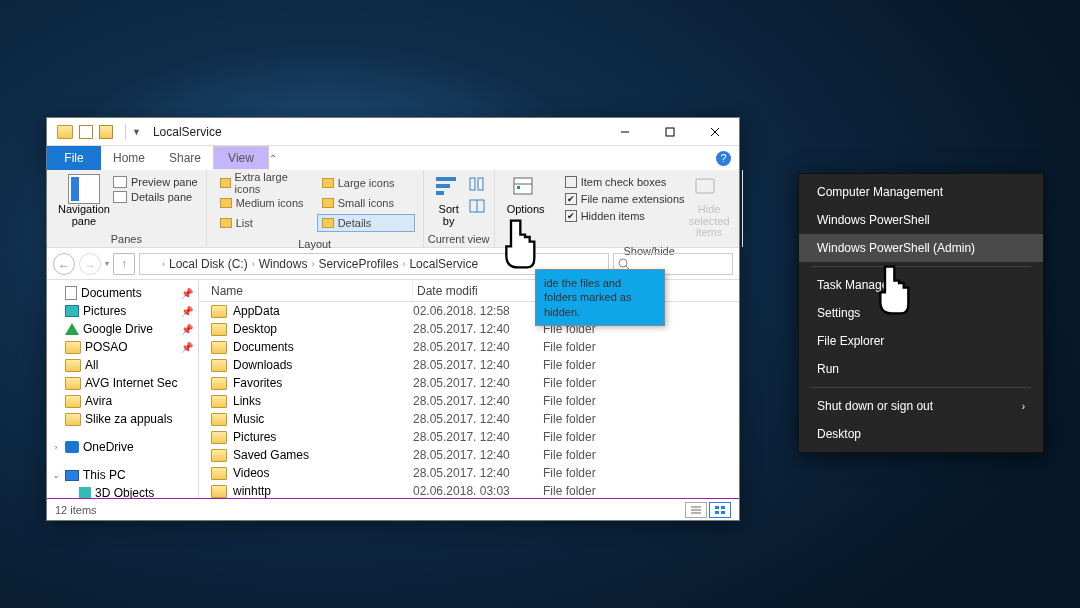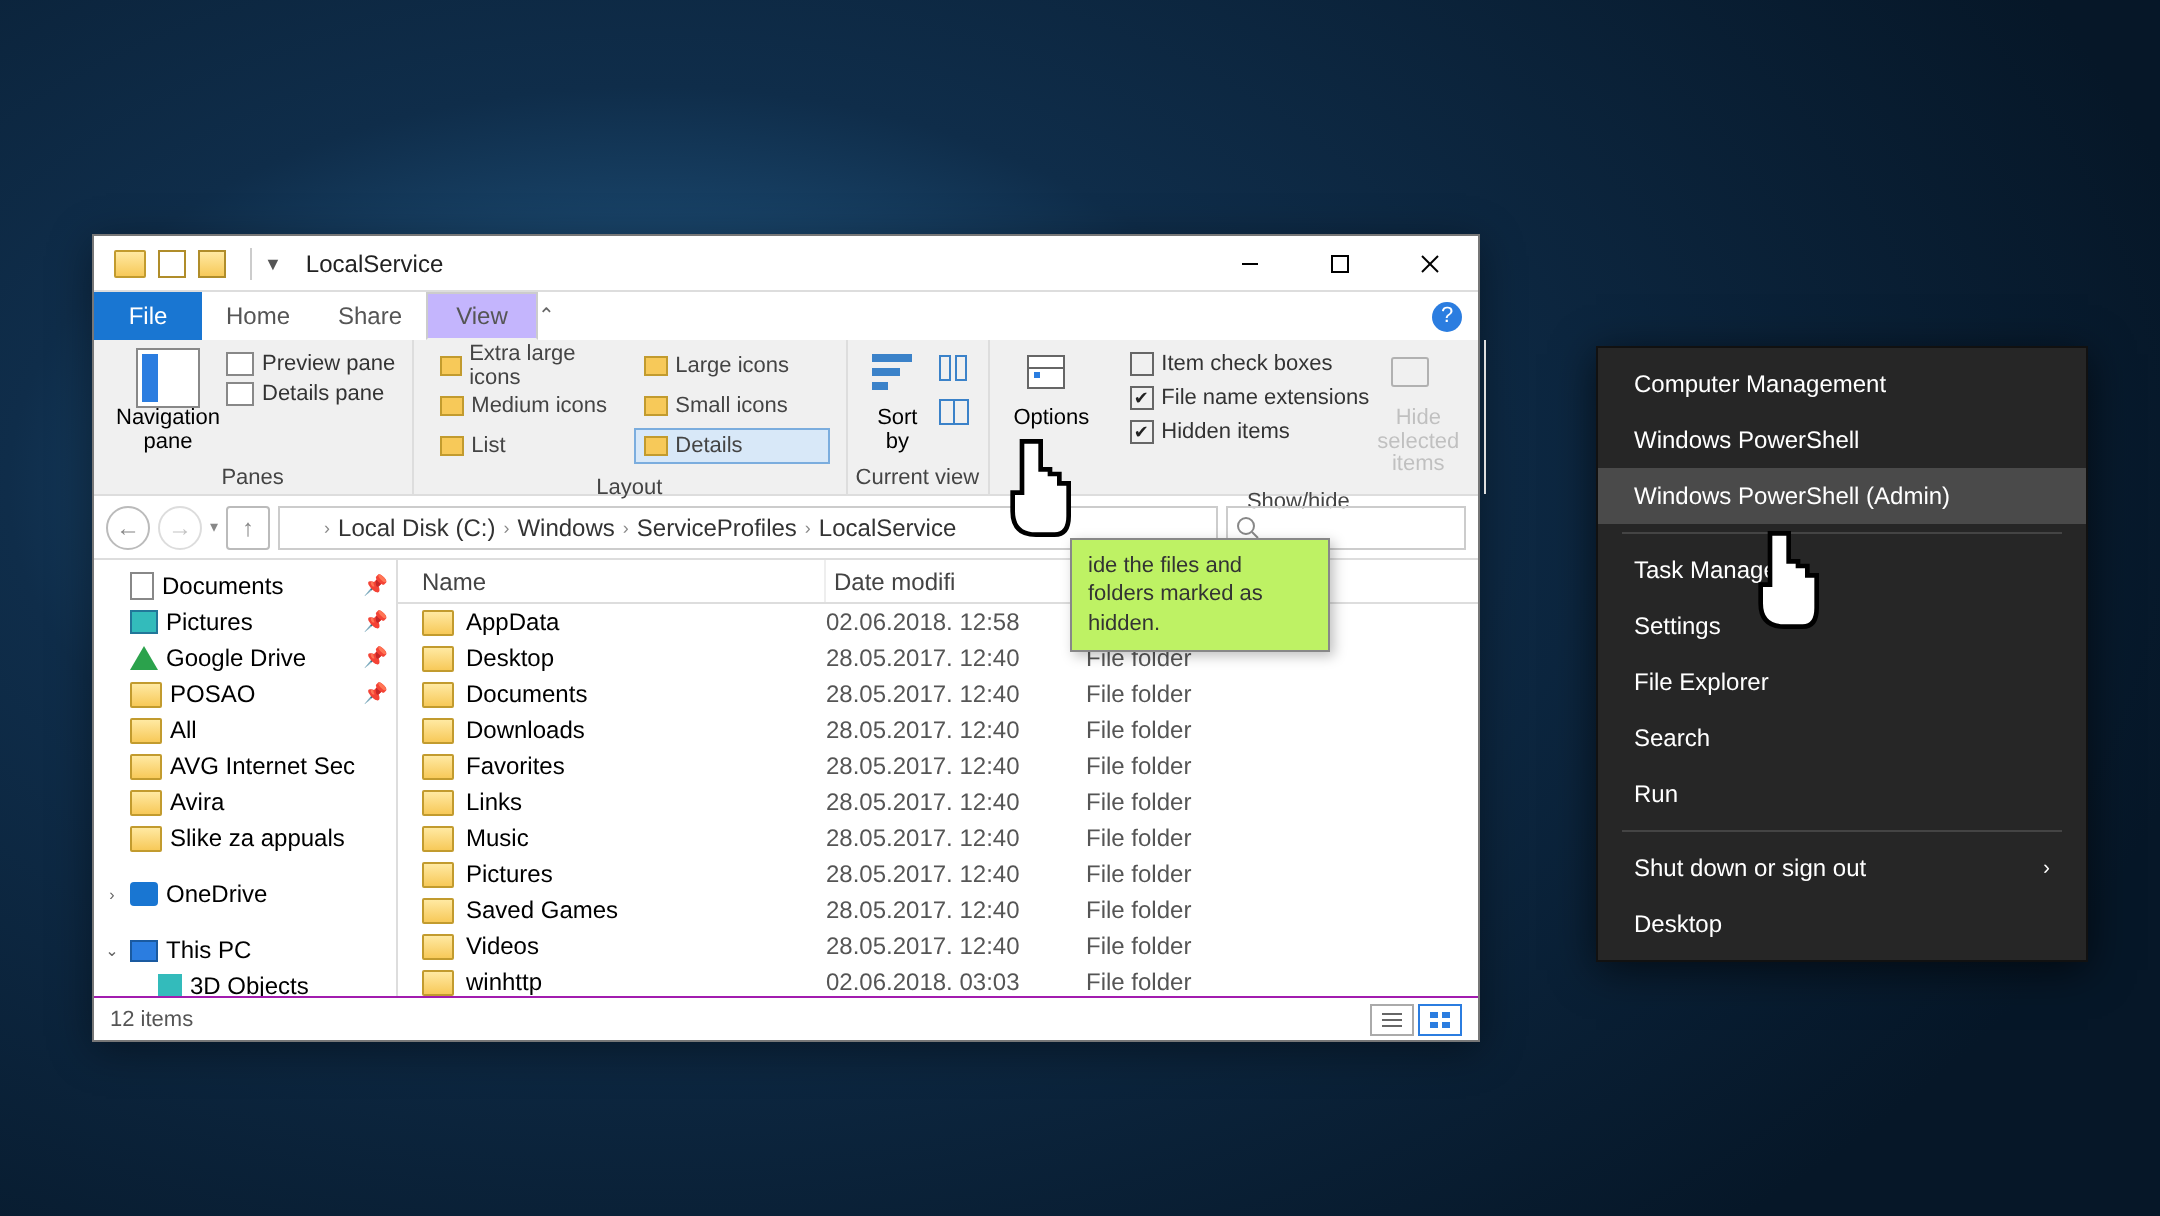--- a/index.html
+++ b/index.html
@@ -61,21 +61,21 @@
 .rows .row { display:flex; height:18px; align-items:center; }
 .rows .row .n { width:214px; display:flex; align-items:center; gap:6px; padding-left:12px; }
 .rows .row .d { width:130px; color:#555; }
 .rows .row .t { width:120px; color:#555; }
 
 .statusbar { height:22px; border-top:1px solid #a21caf; display:flex; align-items:center; padding:0 8px; font-size:11px; color:#555; }
 
 .folder-ico { width:16px; height:13px; background:linear-gradient(#ffe9a2,#f7c959); border:1px solid #c29b2e; border-radius:1px; }
 .ico-sq { width:14px; height:14px; background:#f7c959; border:1px solid #c29b2e; }
 
-.tooltip { position:absolute; left:535px; top:269px; background:#bef264; border:1px solid #888; padding:6px 8px; font-size:11px; color:#333; line-height:1.3; width:130px; box-shadow:2px 2px 6px rgba(0,0,0,0.25); z-index:5; }
+.tooltip { position:absolute; left:535px; top:269px; background:#0ea5e9; border:1px solid #888; padding:6px 8px; font-size:11px; color:#333; line-height:1.3; width:130px; box-shadow:2px 2px 6px rgba(0,0,0,0.25); z-index:5; }
 
 
 .cursor { position:absolute; z-index:100; }
 .cursor svg { width:48px; height:56px; }
 
 
 .ctxmenu { position:absolute; left:798px; top:173px; width:246px; background:#262626; border:1px solid #111; color:#fff; font-size:12px; box-shadow:0 4px 20px rgba(0,0,0,0.6); padding:4px 0; }
 .ctxmenu .mi { height:28px; display:flex; align-items:center; padding:0 18px; }
 .ctxmenu .mi.sel { background:#4a4a4a; }
 .ctxmenu .sep { height:1px; background:#444; margin:4px 12px; }
@@ -466,21 +466,20 @@
 </div>
 
 <div class="ctxmenu" id="winx">
     <div class="mi">Computer Management</div>
     <div class="mi">Windows PowerShell</div>
     <div class="mi sel">Windows PowerShell (Admin)</div>
     <div class="sep"></div>
     <div class="mi">Task Manager</div>
     <div class="mi">Settings</div>
     <div class="mi">File Explorer</div>
-    <div class="mi">Search</div>
     <div class="mi">Run</div>
     <div class="sep"></div>
     <div class="mi">Shut down or sign out<span class="arrow">›</span></div>
     <div class="mi">Desktop</div>
   </div>
 
 <div class="cursor" style="left:868px;top:262px;">
   <svg viewBox="0 0 40 48">
       <path d="M14 4 L14 26 L10 26 L10 34 Q10 44 20 44 L28 44 Q34 44 34 36 L34 22 L30 22 L30 18 L26 18 L26 16 L22 16 L22 4 Z" fill="#fff" stroke="#000" stroke-width="2"></path>
     </svg>

